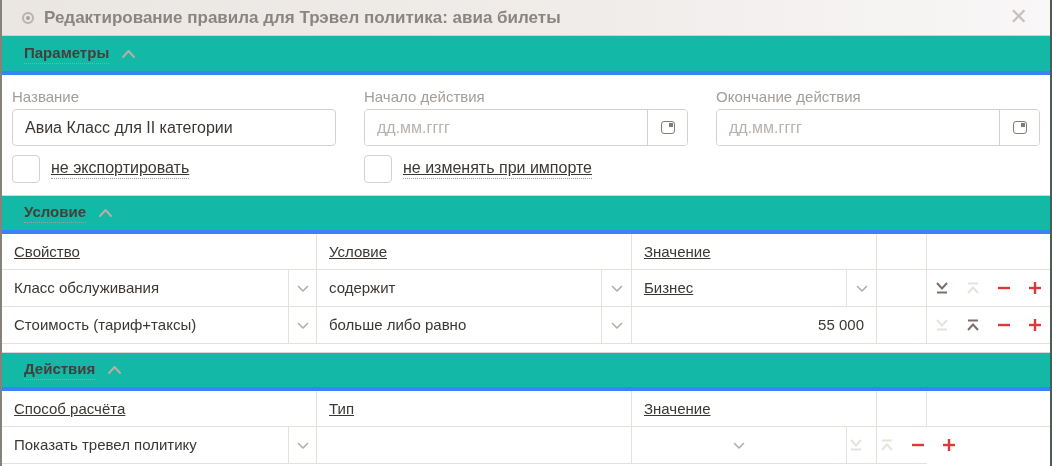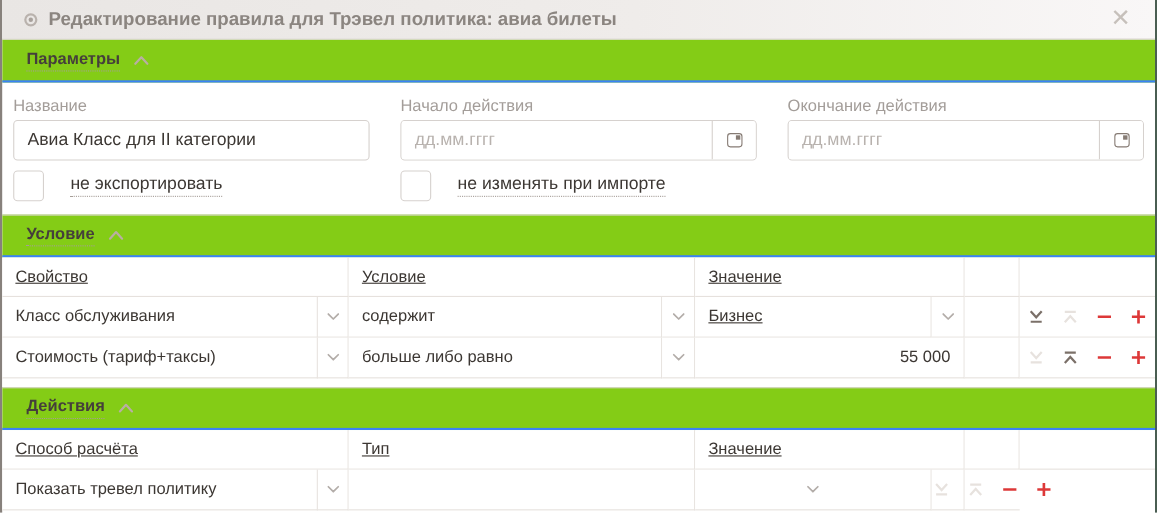--- a/index.html
+++ b/index.html
@@ -35,22 +35,22 @@
   }
   .close-btn {
     position:absolute; right:22px; top:6px;
     background:none; border:none; cursor:pointer;
     font-size:22px; line-height:22px; color:#c6c0bb;
     font-family:"Liberation Sans", sans-serif;
   }
 
   
   .section-strip {
-    height:39px; background:#84cc16;
-    border-top:1px solid #ddd7d3; border-bottom:2px solid #3b82f6;
+    height:39px; background:#14b8a6;
+    border-top:1px solid #ddd7d3; border-bottom:4px solid #3b82f6;
     display:flex; align-items:center; padding:0 22px;
   }
   .section-strip.first { border-top:none; }
   .section-title {
     font-size:15px; font-weight:bold; color:#453f3b;
     border-bottom:1px dotted #a59d97; padding-bottom:2px; cursor:pointer;
   }
   .collapse-chevron { margin-left:12px; display:inline-flex; }
 
   
@@ -82,22 +82,22 @@
   .calendar-glyph::after {
     content:''; position:absolute; top:1px; right:1px; width:4px; height:4px;
     background:#867b74;
   }
   .checkbox-row { display:flex; align-items:center; margin-top:8px; height:30px; }
   .checkbox {
     width:28px; height:28px; border:1px solid #d6d1ce; border-radius:4px;
     background:#fff; cursor:pointer; flex:0 0 auto;
   }
   .checkbox-label {
-    margin-left:24px; font-size:16px; color:#3c3733;
-    border-bottom:1px dotted #a59d97; padding-bottom:1px; cursor:pointer;
+    margin-left:11px; font-size:16px; color:#3c3733;
+    border-bottom:1px dotted #a59d97; padding-bottom:1px; cursor:pointer;text-decoration:underline;
   }
 
   
   .grid-head { display:grid; grid-template-columns:315px 315px 245px 50px 123px;text-decoration:underline; }
   .grid-head > div {
     height:36px; line-height:35px; padding:0 12px; font-size:15px; color:#3c3733;
     border-right:1px solid #e6e1dd; border-bottom:1px solid #e6e1dd; background:#fff;
     overflow:hidden; white-space:nowrap;
   }
   .grid-head > div:last-child { border-right:none; }

